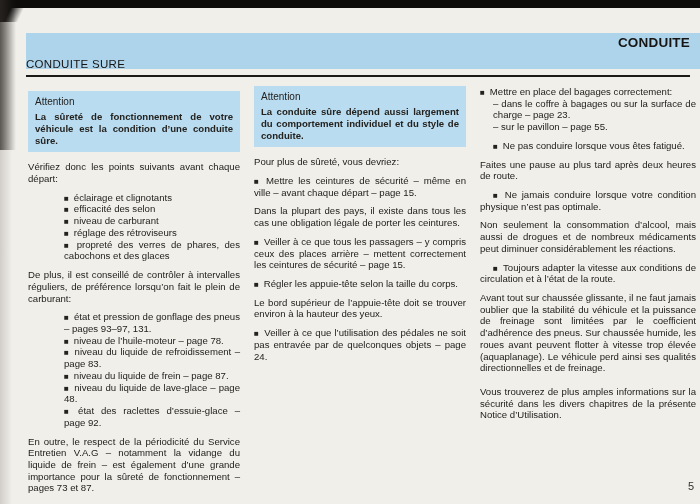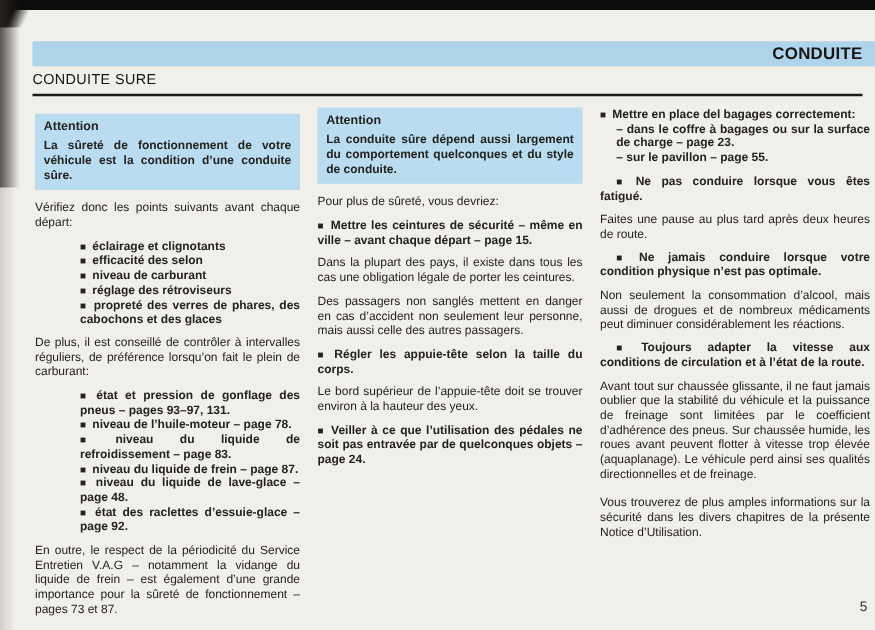--- a/index.html
+++ b/index.html
@@ -9,41 +9,41 @@
   
   .topbar{position:absolute;left:0;top:0;width:700px;height:8px;background:#0d0c0b;}
   .topbar-wedge{position:absolute;left:0;top:6px;width:26px;height:16px;
     background:linear-gradient(115deg,#0d0c0b 35%,rgba(13,12,11,0) 75%);}
   .edge-left{position:absolute;left:0;top:0;width:16px;height:150px;
     background:linear-gradient(to right,rgba(40,36,32,.72),rgba(40,36,32,0));}
   .edge-left-soft{position:absolute;left:0;top:0;width:12px;height:504px;
     background:linear-gradient(to right,rgba(60,55,50,.18),rgba(60,55,50,0));}
 
   
-  .band{position:absolute;left:26px;right:0;top:33px;height:20px;background:#aed4ec;}
+  .band{position:absolute;left:26px;right:0;top:33px;height:36px;background:#aed4ec;}
   .band-title{position:absolute;right:10px;top:0;line-height:20px;font-size:13.5px;
     font-weight:bold;color:#161514;letter-spacing:.2px;}
   .sec-title{position:absolute;left:26px;top:58px;font-size:11.5px;font-weight:normal;
     color:#161514;letter-spacing:.3px;}
   .rule{position:absolute;left:26px;right:10px;top:75px;height:2px;background:#1b1a18;}
 
   
   .cols{position:absolute;left:28px;top:86px;display:flex;gap:14px;}
   .col{width:212px;font-size:9.6px;line-height:1.22;color:#24221f;text-align:justify;}
   .col3{width:216px;}
   .attn{background:#b9dcf0;padding:5px 7px 6px;margin:0 0 9px;}
-  .attn-t{font-weight:bold;font-size:10px;margin:0 0 3px;text-align:left;}
+  .attn-t{font-weight:normal;font-size:10px;margin:0 0 3px;text-align:left;}
   .attn-b{font-weight:bold;margin:0;}
   .mt5{margin-top:5px;}
   p{margin:0 0 7px;}
-  .b{font-weight:bold;}
+  .b{font-weight:normal;}
   .tight{margin:0;padding-left:36px;}
   .group{margin:0 0 7px;}
   .bq{font-size:8px;margin-right:5px;}
-  .ref{font-weight:bold;}
+  .ref{font-weight:normal;}
   .hang{padding-left:13px;text-indent:-13px;margin:0;}
   .sub{padding-left:13px;margin:0;}
   .ind{text-indent:13px;}
   .gap-top{margin-top:12px;}
   .pgnum{position:absolute;right:6px;bottom:12px;font-size:11px;color:#33312e;}
 </style>
 </head>
 <body>
 
 <div class="page">
@@ -81,26 +81,26 @@
         <p class="tight"><span class="bq">■</span><span class="b">niveau du liquide de frein</span> <span class="ref">– page 87.</span></p>
         <p class="tight"><span class="bq">■</span><span class="b">niveau du liquide de lave-glace</span> <span class="ref">– page 48.</span></p>
         <p class="tight"><span class="bq">■</span><span class="b">état des raclettes d’essuie-glace</span> <span class="ref">– page 92.</span></p>
       </div>
       <p>En outre, le respect de la périodicité du Service Entretien V.A.G – notamment la vidange du liquide de frein – est également d’une grande importance pour la sûreté de fonctionnement – pages 73 et 87.</p>
     </div>
 
     <div class="col">
       <div class="attn">
         <p class="attn-t">Attention</p>
-        <p class="attn-b">La conduite sûre dépend aussi largement du comportement quelconques et du style de conduite.</p>
+        <p class="attn-b">La conduite sûre dépend aussi largement du comportement individuel et du style de conduite.</p>
       </div>
       <p>Pour plus de sûreté, vous devriez:</p>
       <p><span class="bq">■</span><span class="b">Mettre les ceintures de sécurité – même en ville – avant chaque départ –</span> <span class="ref">page 15.</span></p>
       <p>Dans la plupart des pays, il existe dans tous les cas une obligation légale de porter les ceintures.</p>
-      <p>Des passagers non sanglés mettent en danger en cas d’accident non seulement leur personne, mais aussi celle des autres passagers.</p>
+      <p><span class="bq">■</span><span class="b">Veiller à ce que tous les passagers – y compris ceux des places arrière – mettent correctement les ceintures de sécurité –</span> <span class="ref">page 15.</span></p>
       <p><span class="bq">■</span><span class="b">Régler les appuie-tête selon la taille du corps.</span></p>
       <p>Le bord supérieur de l’appuie-tête doit se trouver environ à la hauteur des yeux.</p>
       <p><span class="bq">■</span><span class="b">Veiller à ce que l’utilisation des pédales ne soit pas entravée par de quelconques objets</span> <span class="ref">– page 24.</span></p>
     </div>
 
     <div class="col col3">
       <div class="group">
         <p class="hang b"><span class="bq">■</span><span>Mettre en place del bagages correctement:</span></p>
         <p class="sub"><span class="b">– dans le coffre à bagages ou sur la surface de charge</span> <span class="ref">– page 23.</span></p>
         <p class="sub"><span class="b">– sur le pavillon</span> <span class="ref">– page 55.</span></p>

